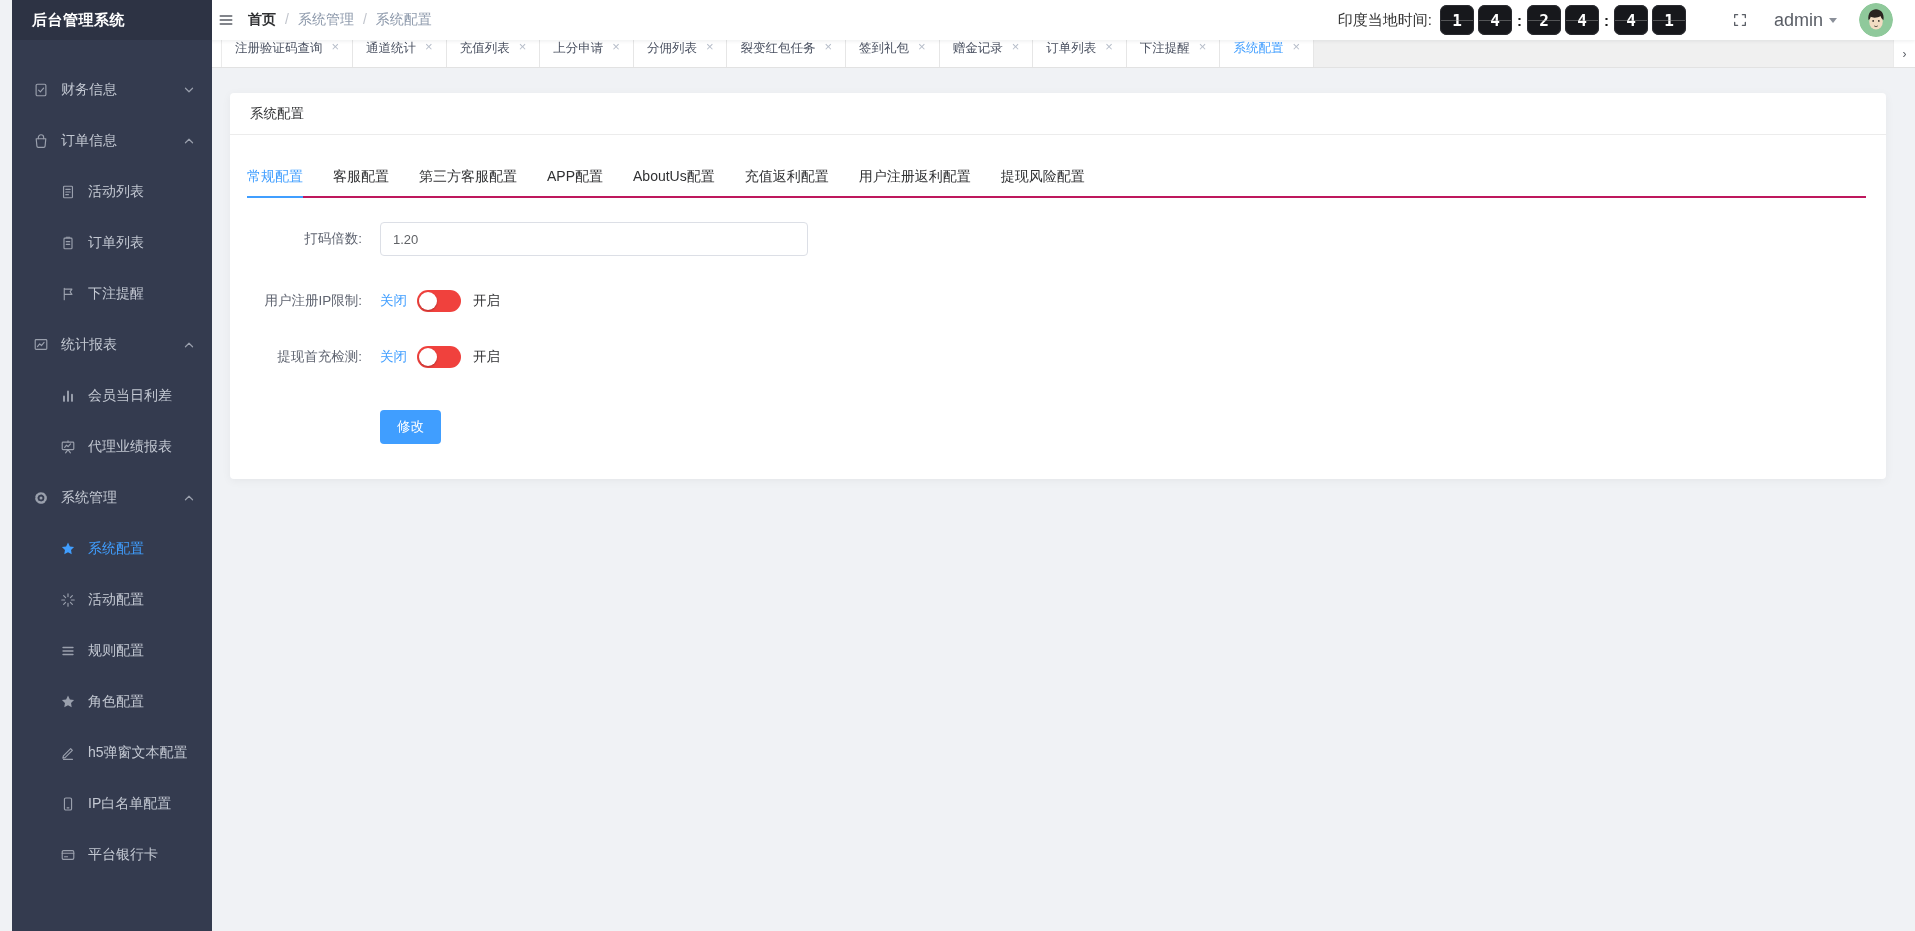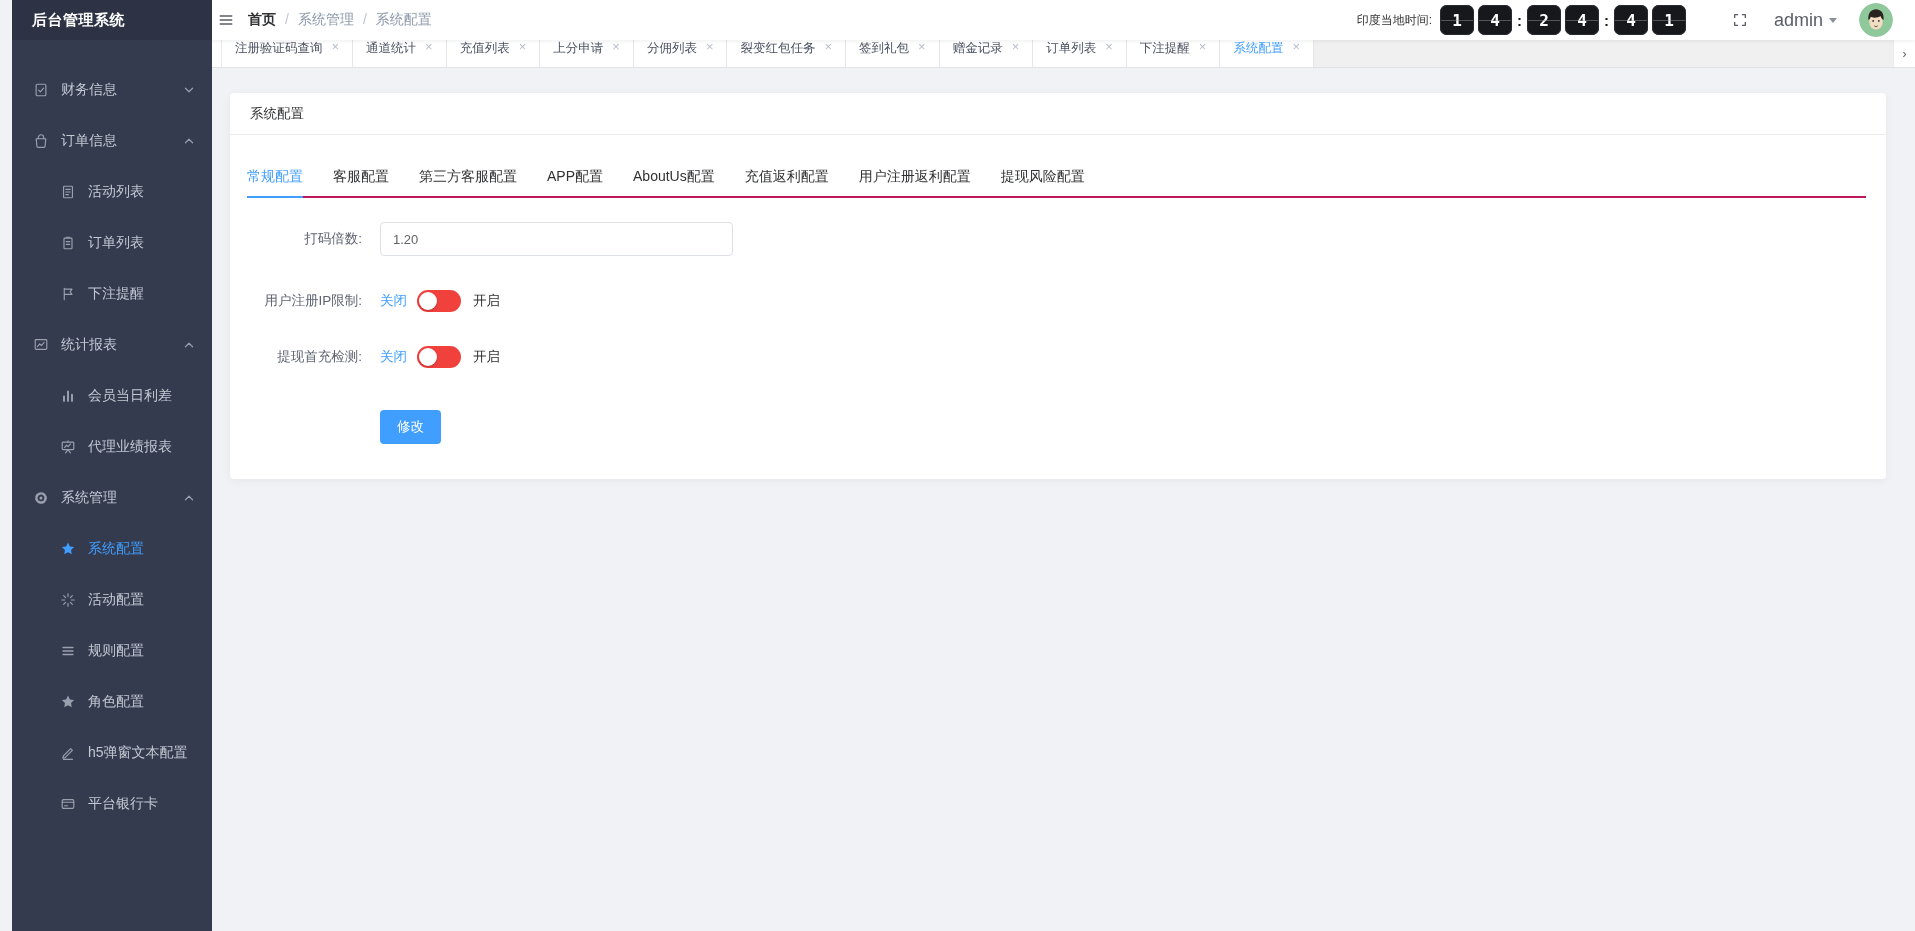--- a/index.html
+++ b/index.html
@@ -22,21 +22,21 @@
 
   
   #topbar{position:absolute;left:200px;top:0;right:0;height:40px;background:#fff;
     display:flex;align-items:center;box-shadow:0 1px 4px rgba(0,21,41,.08);z-index:4}
   .hamb{margin:0 14px 0 18px;color:#5a5e66;cursor:pointer;display:flex}
   .bc{display:flex;align-items:flex-start;font-size:14px;gap:9px;white-space:nowrap}
   .bc .home{color:#303133;font-weight:bold}
   .bc .sep{color:#c0c4cc}
   .bc .crumb{color:#8d99ab}
   .tb-right{margin-left:auto;display:flex;align-items:center;padding-right:22px}
-  .time-label{font-size:12px;color:#333;margin-right:8px;white-space:nowrap}
+  .time-label{font-size:15px;color:#333;margin-right:8px;white-space:nowrap}
   .clock{display:flex;align-items:center;gap:4px}
   .tile{width:34px;height:30px;background:#17181c;border-radius:7px;color:#fff;font-weight:bold;
     font-size:16px;display:flex;align-items:center;justify-content:center;position:relative;
     font-family:"DejaVu Sans Mono",monospace;box-shadow:inset 0 0 0 1px #2a2b30}
   .tile::after{content:"";position:absolute;left:1px;right:1px;top:50%;height:1px;background:rgba(160,160,160,.45)}
   .colon{color:#1a1a1a;font-weight:bold;margin:0 1px;font-size:15px}
   .fs-icon{margin-left:46px;color:#5a5e66;cursor:pointer;display:flex}
   .user{display:flex;align-items:center;margin-left:26px;cursor:pointer;color:#5a5e66;font-size:18px;gap:6px}
   .caret{width:0;height:0;border-left:4px solid transparent;border-right:4px solid transparent;border-top:5px solid #8a8f99}
   .avatar{width:34px;height:34px;border-radius:50%;margin-left:22px;overflow:hidden;cursor:pointer;flex:none}
@@ -58,21 +58,21 @@
   .card{margin:25px 29px 0 30px;height:386px;background:#fff;border-radius:4px;
     box-shadow:0 2px 10px rgba(0,0,0,.05)}
   .card-h{height:42px;display:flex;align-items:center;padding:0 20px;font-size:13.5px;
     color:#303133;border-bottom:1px solid #ececec}
   .tabs{display:flex;margin:30px 20px 0 17px;border-bottom:2px solid #be185d}
   .tab{margin-right:30px;padding:3px 0 10px;font-size:14px;color:#303133;cursor:pointer;margin-bottom:-2px;white-space:nowrap}
   .tab.active{color:#409eff;border-bottom:2px solid #409eff}
   .form{margin-top:24px}
   .frow{display:flex;align-items:center;margin-bottom:34px}
   .flabel{width:132px;text-align:right;font-size:13.5px;color:#5f6470;margin-right:18px;flex:none;white-space:nowrap}
-  .inp{width:353px;height:34px;border:1px solid #dcdfe6;border-radius:4px;padding:0 12px;
+  .inp{width:428px;height:34px;border:1px solid #dcdfe6;border-radius:4px;padding:0 12px;
     font-size:13px;color:#606266;background:#fff;font-family:inherit;outline:none}
   .sw-off{color:#409eff;font-size:13.5px;margin-right:10px}
   .switch{width:44px;height:22px;border-radius:11px;background:#f0413d;position:relative;cursor:pointer;flex:none}
   .switch .knob{position:absolute;left:2px;top:2px;width:18px;height:18px;border-radius:50%;background:#fff;
     box-shadow:0 1px 2px rgba(0,0,0,.25)}
   .sw-on{color:#303133;font-size:13.5px;margin-left:12px}
   .btn{display:inline-flex;align-items:center;justify-content:center;height:34px;padding:0 17px;
     background:#409eff;color:#fff;font-size:13.5px;border:none;border-radius:4px;cursor:pointer;
     margin:8px 4px 0 150px;font-family:inherit}
 </style>
@@ -214,20 +214,29 @@
         <span>角色配置</span>
       </div>
       <div class="menu-item lv2">
         <span class="mi">
           <svg width="16" height="16" viewBox="0 0 18 18" fill="none" stroke="currentColor" stroke-width="1.3" stroke-linecap="round" stroke-linejoin="round">
             <path d="M3.8 12.3L12 4.1l1.9 1.9-8.2 8.2-2.5.6z"></path>
             <path d="M4 16.2h10"></path>
           </svg>
         </span>
         <span>h5弹窗文本配置</span>
+      </div>
+      <div class="menu-item lv2">
+        <span class="mi">
+          <svg width="16" height="16" viewBox="0 0 18 18" fill="none" stroke="currentColor" stroke-width="1.3" stroke-linecap="round" stroke-linejoin="round">
+            <rect x="5" y="2.2" width="8" height="13.6" rx="1.5"></rect>
+            <path d="M8 13.3h2"></path>
+          </svg>
+        </span>
+        <span>IP白名单配置</span>
       </div>
       <div class="menu-item lv2">
         <span class="mi">
           <svg width="16" height="16" viewBox="0 0 18 18" fill="none" stroke="currentColor" stroke-width="1.3" stroke-linecap="round" stroke-linejoin="round">
             <rect x="2.5" y="4" width="13" height="10" rx="1.5"></rect>
             <path d="M2.5 7h13M5 11h3.5"></path>
           </svg>
         </span>
         <span>平台银行卡</span>
       </div>

